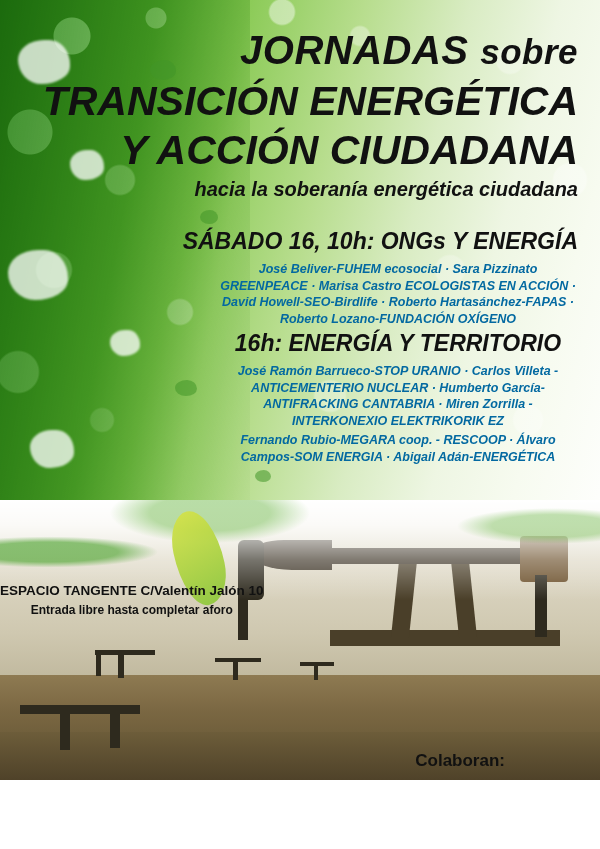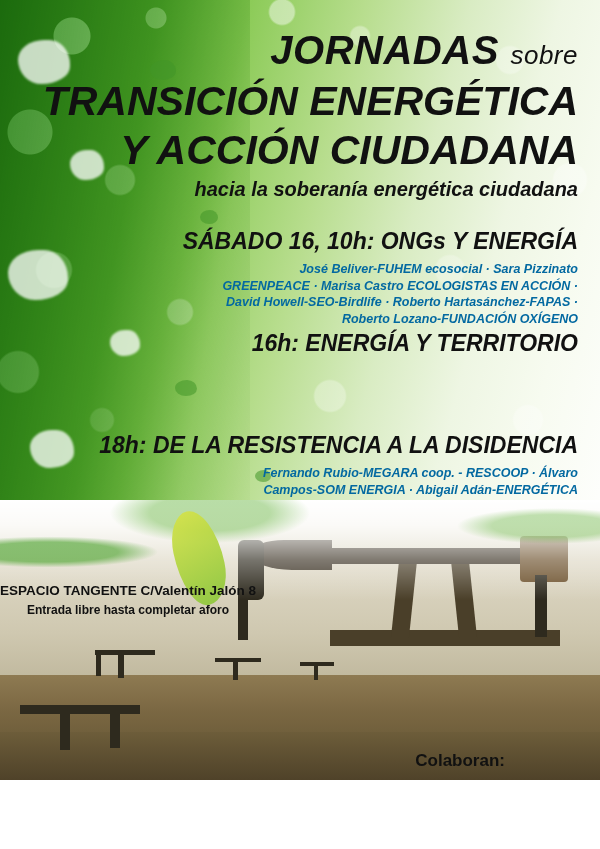--- a/index.html
+++ b/index.html
@@ -93,38 +93,38 @@
   .pump-dark { position:absolute; background:#2e2a1e; }
   .pump-rust { position:absolute; background:#6b4f2a; }
 
   
   .t-jornadas {
     position:absolute; right:22px; top:28px;
     font-size:40px; font-weight:bold; letter-spacing:0.5px;
     color:#111; font-style:italic;
     text-align:right;
   }
-  .t-jornadas .sub { font-size:26px; font-weight:normal; font-style:italic; }
+  .t-jornadas .sub { font-size:35px; font-weight:bold; font-style:italic; }
   .t-line2 {
     position:absolute; right:22px; top:78px;
     font-size:41px; font-weight:bold; font-style:italic; color:#111;
     text-align:left; letter-spacing:0px;
   }
   .t-line3 {
     position:absolute; right:22px; top:127px;
     font-size:41px; font-weight:bold; font-style:italic; color:#111;
     text-align:right;
   }
   .t-line4 {
     position:absolute; right:22px; top:178px;
     font-size:20px; font-weight:bold; font-style:italic; color:#111;
     text-align:right;
   }
 
-  .sect { position:absolute; right:22px; text-align:right; }
+  .sect { position:absolute; right:22px; text-align:center; }
   .sect-title {
     font-size:23px; font-weight:bold; font-style:italic; color:#111;
     margin-bottom:6px; white-space:nowrap;
   }
   .sect-body {
     font-size:12.5px; font-weight:bold; font-style:italic;
     color:#0369a1; line-height:1.32; max-width:360px; margin-left:auto;
   }
   .s1 { top:228px; }
   .s2 { top:330px; }
@@ -222,28 +222,28 @@
   <div class="t-line2">TRANSICIÓN ENERGÉTICA</div>
   <div class="t-line3">Y ACCIÓN CIUDADANA</div>
   <div class="t-line4">hacia la soberanía energética ciudadana</div>
 
   <div class="sect s1">
     <div class="sect-title">SÁBADO 16, 10h: ONGs Y ENERGÍA</div>
     <div class="sect-body">José Beliver-FUHEM ecosocial · Sara Pizzinato GREENPEACE · Marisa Castro ECOLOGISTAS EN ACCIÓN · David Howell-SEO-Birdlife · Roberto Hartasánchez-FAPAS · Roberto Lozano-FUNDACIÓN OXÍGENO</div>
   </div>
   <div class="sect s2">
     <div class="sect-title">16h: ENERGÍA Y TERRITORIO</div>
+    <div class="sect-body">José Ramón Barrueco-STOP URANIO · Carlos Villeta - ANTICEMENTERIO NUCLEAR · Humberto García-ANTIFRACKING CANTABRIA · Miren Zorrilla - INTERKONEXIO ELEKTRIKORIK EZ</div>
   </div>
   <div class="sect s3">
-    <div class="sect-title">18h: DE LA RESISTENCIA A LA DISIDENCIA</div>
     <div class="sect-body">Fernando Rubio-MEGARA coop. - RESCOOP · Álvaro Campos-SOM ENERGIA · Abigail Adán-ENERGÉTICA</div>
   </div>
 
   <div class="venue">
-    <div>ESPACIO TANGENTE  C/Valentín  Jalón 8</div>
+    <div>ESPACIO TANGENTE  C/Valentín  Jalón 10</div>
     <div class="v2">Entrada libre hasta completar aforo</div>
   </div>
 
   <div class="footer"></div>
   <div class="colaboran">Colaboran:</div>
 
   <div class="logos">
 
     <div class="logo lg-tangente">
       

